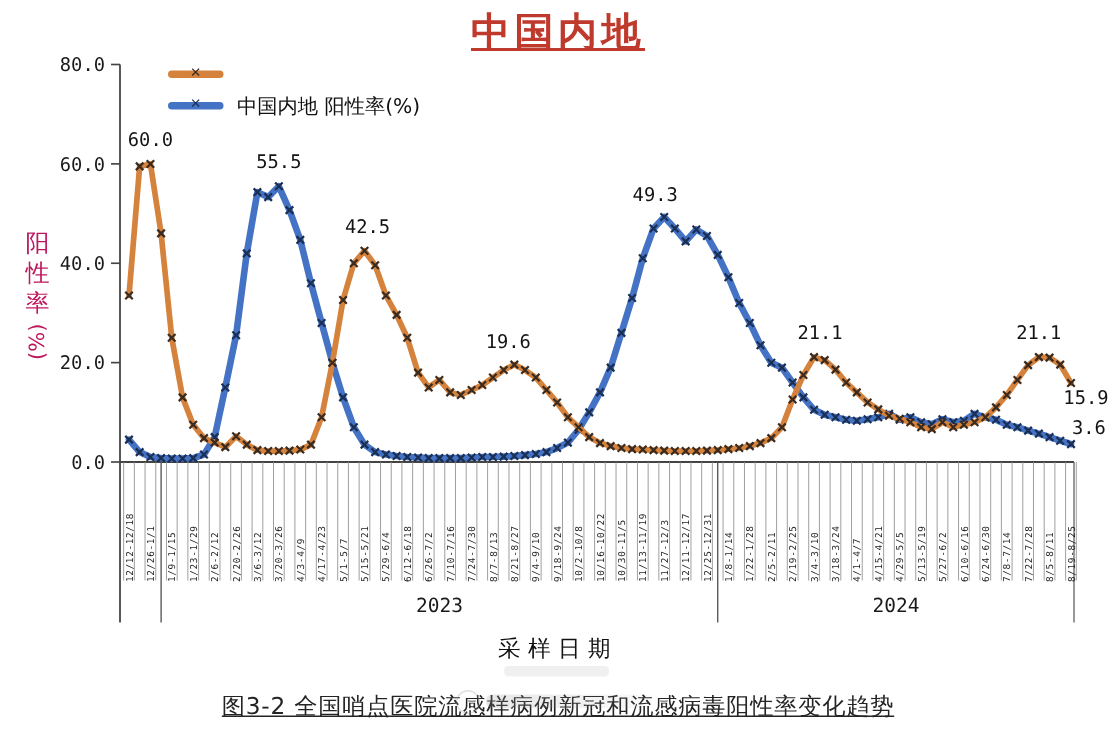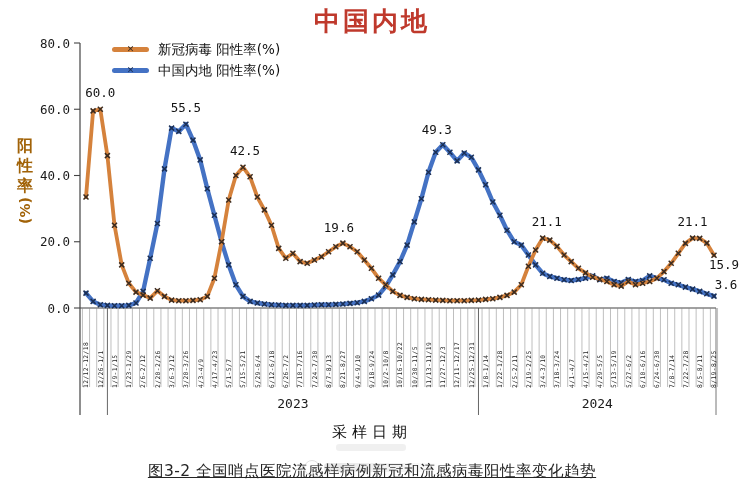--- a/index.html
+++ b/index.html
@@ -1,27 +1,27 @@
 <!DOCTYPE html>
 <html><head>
 <meta charset="utf-8">
 <style>
   html,body{margin:0;padding:0;}
   body{width:744px;height:500px;position:relative;background:#ffffff;overflow:hidden;
        font-family:"DejaVu Sans",sans-serif;}
   .title{position:absolute;top:4px;left:0;width:744px;text-align:center;
-         font-size:26px;font-weight:bold;color:#bf392c;letter-spacing:3px;}
+         font-size:26px;font-weight:bold;color:#bf392c;letter-spacing:3px;text-decoration:underline;}
   .legend{position:absolute;left:112px;top:39px;}
   .legend-row{display:flex;align-items:center;height:21px;}
   .swatch{position:relative;width:37px;height:5px;border-radius:2.5px;}
   .swatch .mk{position:absolute;left:50%;top:50%;transform:translate(-50%,-55%);
               font-size:9px;font-weight:bold;line-height:1;}
   .legend-label{margin-left:9px;font-size:13.5px;color:#111;white-space:nowrap;}
-  .y-title{position:absolute;left:15px;top:136px;width:20px;text-align:center;
-           font-size:16px;line-height:20px;color:#a16207;font-weight:bold;}
+  .y-title{position:absolute;left:15px;top:152px;width:20px;text-align:center;
+           font-size:16px;line-height:20px;color:#be185d;}
   .y-unit{display:block;transform:rotate(-90deg);margin-top:8px;font-size:14px;}
   .x-title{position:absolute;left:0;top:423px;width:744px;text-align:center;
            font-size:15px;letter-spacing:5px;color:#111;}
   .caption{position:absolute;left:0;top:461px;width:744px;text-align:center;
            font-size:15.5px;color:#242424;letter-spacing:0.5px;text-decoration:underline;}
   .wm{position:absolute;left:296px;top:456px;width:180px;height:24px;opacity:.30;
       pointer-events:none;}
   .wm-circle{position:absolute;left:8px;top:4px;width:14px;height:14px;
              border:1.5px solid #9a9a9a;border-radius:50%;}
   .wm-bar{position:absolute;left:28px;top:7px;width:118px;height:9px;border-radius:4px;
@@ -400,21 +400,20 @@
     </g>
   </svg>
 
 <div class="title">中国内地</div>
 
 <div class="legend">
   <div class="legend-row">
     <span class="swatch" id="sw0" style="background: rgb(213, 130, 60);">
         <span class="mk" id="mk0" style="color: rgb(58, 43, 32);">✕</span>
       </span>
-    <span class="legend-label">新冠病毒 阳性率(%)</span>
   </div>
   <div class="legend-row">
     <span class="swatch" id="sw1" style="background: rgb(68, 114, 196);">
         <span class="mk" id="mk1" style="color: rgb(27, 47, 84);">✕</span>
       </span>
     <span class="legend-label">中国内地 阳性率(%)</span>
   </div>
 </div>
 
 <div class="y-title">

